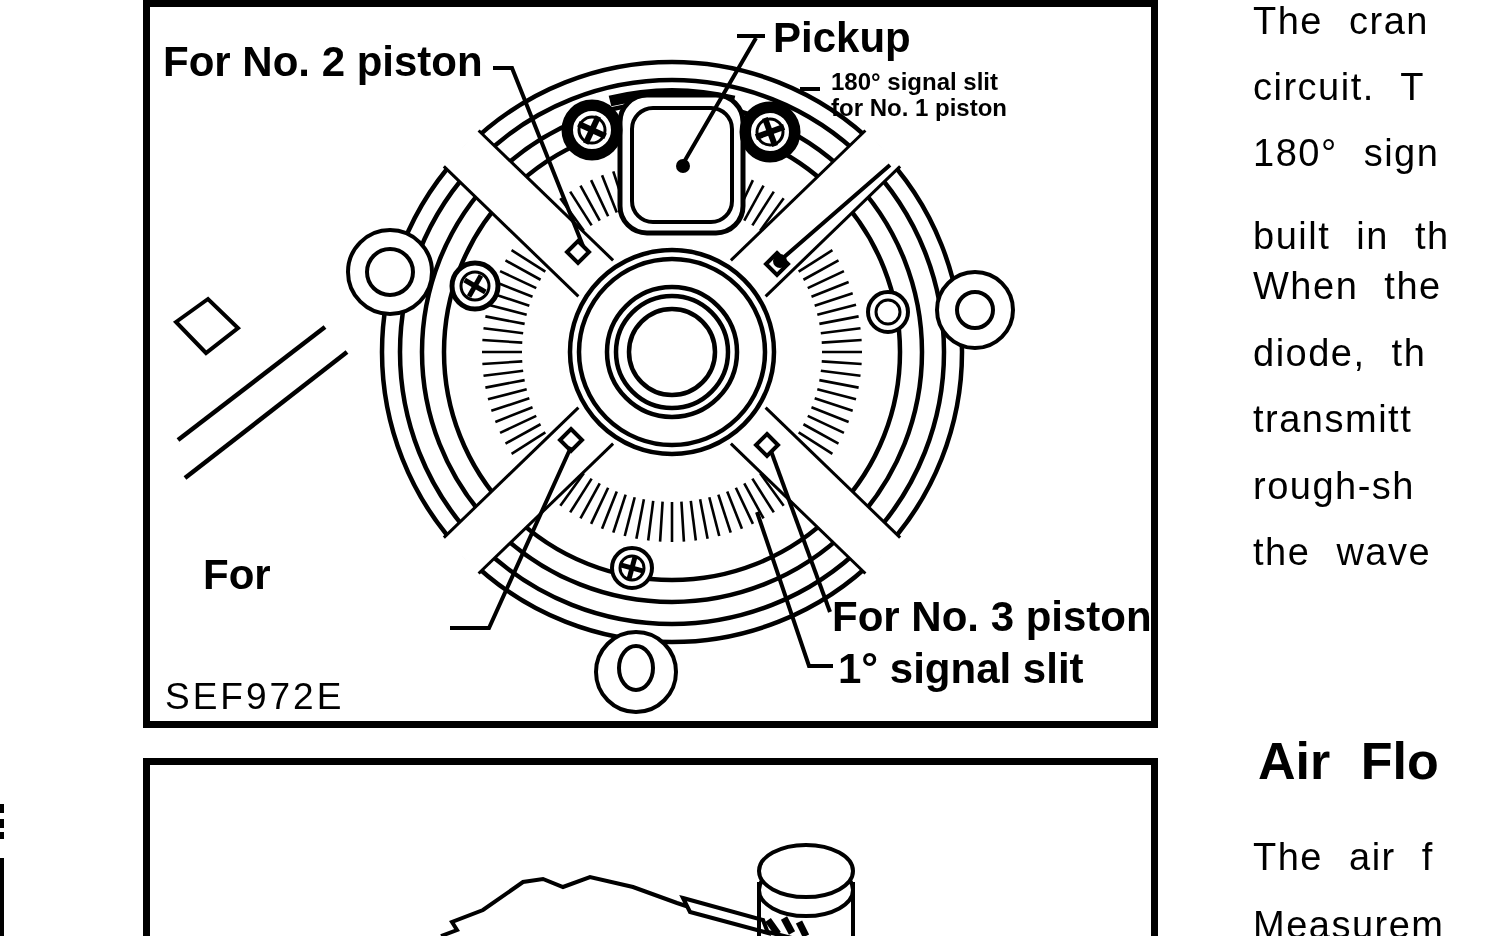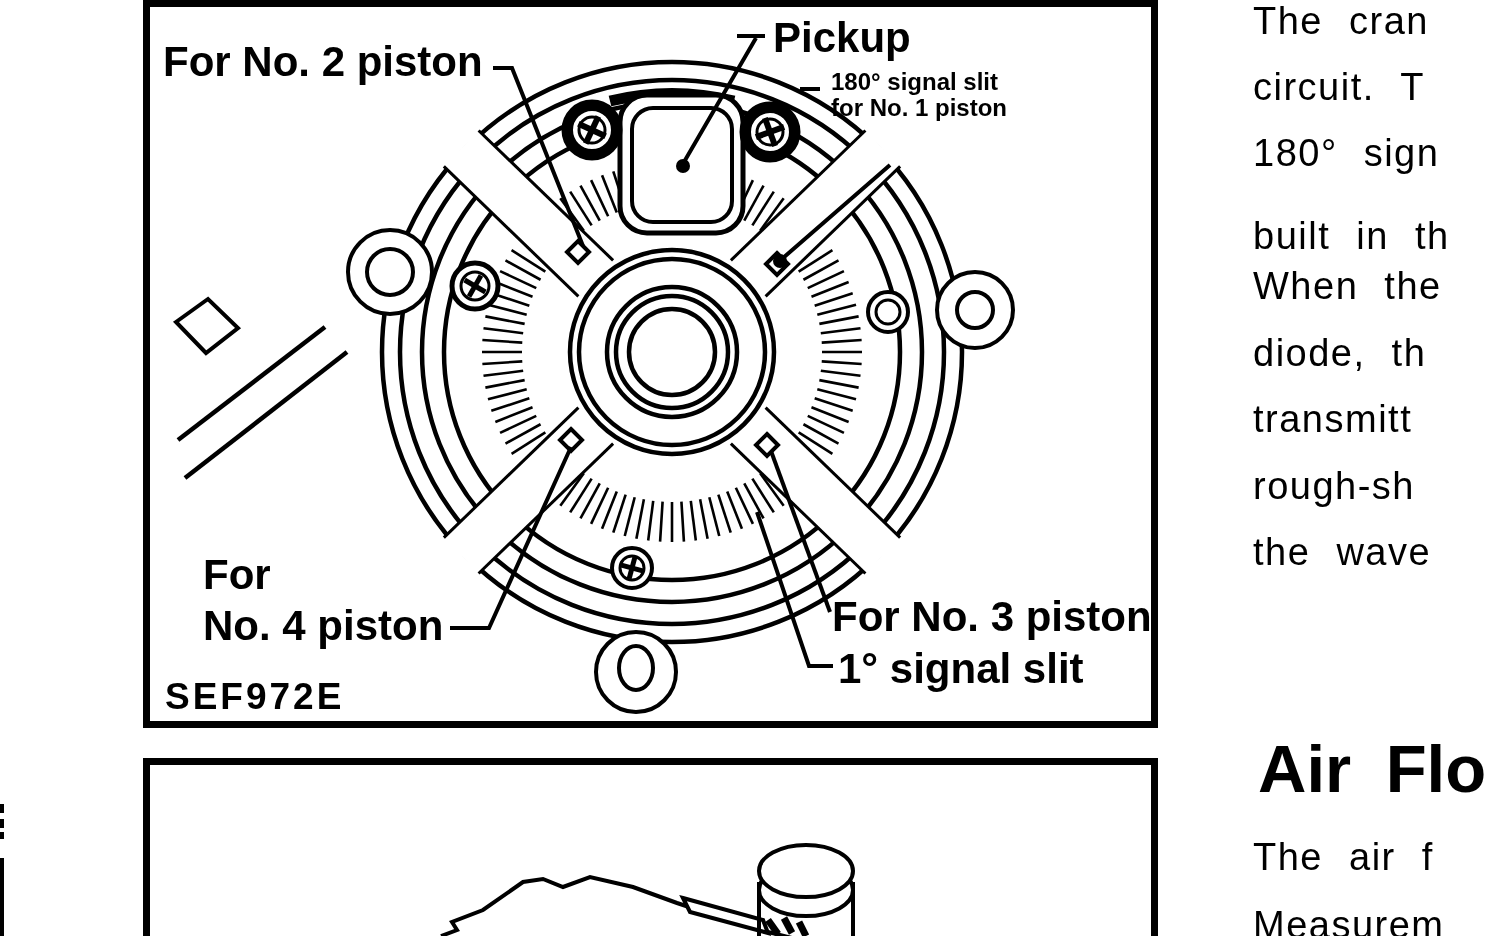--- a/index.html
+++ b/index.html
@@ -8,30 +8,30 @@
     background:#ffffff;color:#000;
     font-family:"Liberation Sans", sans-serif;
   }
   svg{position:absolute;display:block;}
   
   .fig-label{
     position:absolute;font-weight:bold;font-size:42px;line-height:1.07;
     color:#000;letter-spacing:0px;white-space:nowrap;
   }
   .ref-code{
-    position:absolute;font-weight:bold;font-size:37px;letter-spacing:3px;
+    position:absolute;font-weight:normal;font-size:37px;letter-spacing:3px;
     white-space:nowrap;
   }
   
   .body-line{
     position:absolute;left:1253px;font-weight:normal;font-size:38px;line-height:1;
     white-space:nowrap;word-spacing:14px;letter-spacing:1.5px;
   }
   .heading{
-    position:absolute;left:1258px;top:735px;font-weight:bold;font-size:67px;
+    position:absolute;left:1258px;top:735px;font-weight:bold;font-size:52px;
     line-height:1;white-space:nowrap;word-spacing:16px;
   }
   
   .edge-dash{position:absolute;left:0;width:4px;background:#000;}
 </style>
 </head>
 <body>
 
 <svg id="fig1" style="left:143px;top:0;" width="1015" height="728" viewBox="143 0 1015 728">
 
@@ -239,21 +239,20 @@
 </svg>
 
 <div class="fig-label" style="left:163px;top:40px;">For No. 2 piston</div>
 <div class="fig-label" style="left:773px;top:16px;">Pickup</div>
 <div class="fig-label" style="left:831px;top:69px;font-size:24px;">
   <div>180° signal slit</div>
   <div>for No. 1 piston</div>
 </div>
 <div class="fig-label" style="left:203px;top:549px;line-height:1.22;">
   <div>For</div>
-  <div>No. 4 piston</div>
 </div>
 <div class="fig-label" style="left:832px;top:595px;">For No. 3 piston</div>
 <div class="fig-label" style="left:838px;top:647px;">1° signal slit</div>
 <div class="ref-code" style="left:165px;top:676px;">SEF972E</div>
 
 <svg id="fig2" style="left:143px;top:758px;" width="1015" height="178" viewBox="143 758 1015 178">
   <rect x="146.5" y="761.5" width="1008" height="400" fill="#fff" stroke="#000" stroke-width="7"></rect>
   <g stroke="#000" fill="none" stroke-width="4">
     <polyline points="441,936 457,930 452,922 483,910 523,882 543,879 563,887 590,877 633,887 677,903 722,918 764,931 792,938"></polyline>
     <polygon points="683,898 763,920 768,933 690,912" fill="#fff"></polygon>

